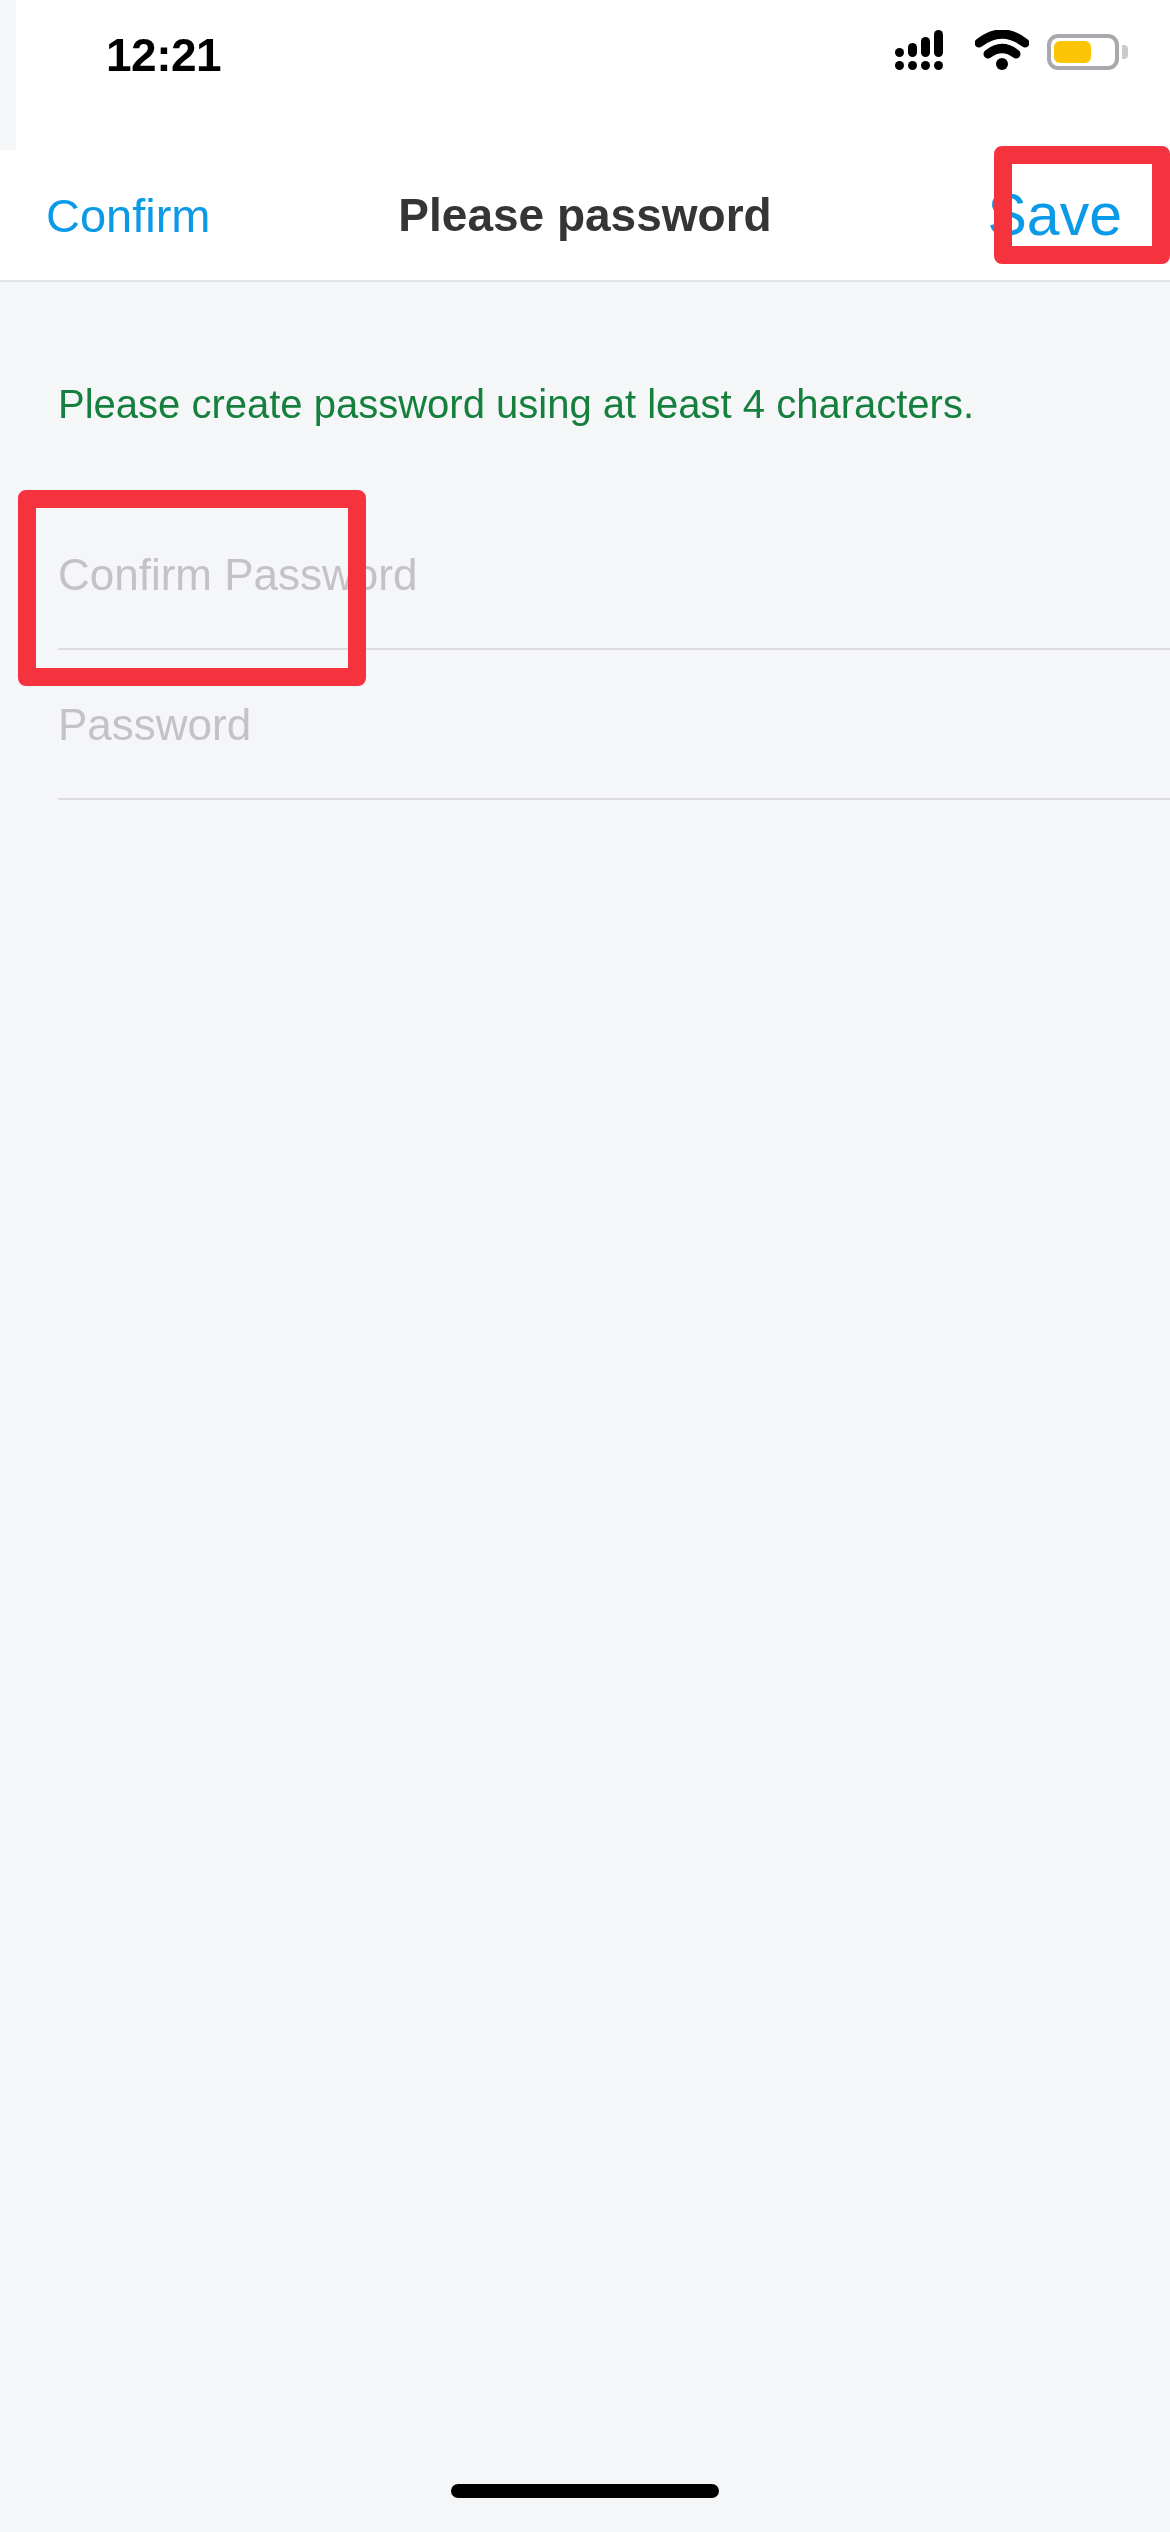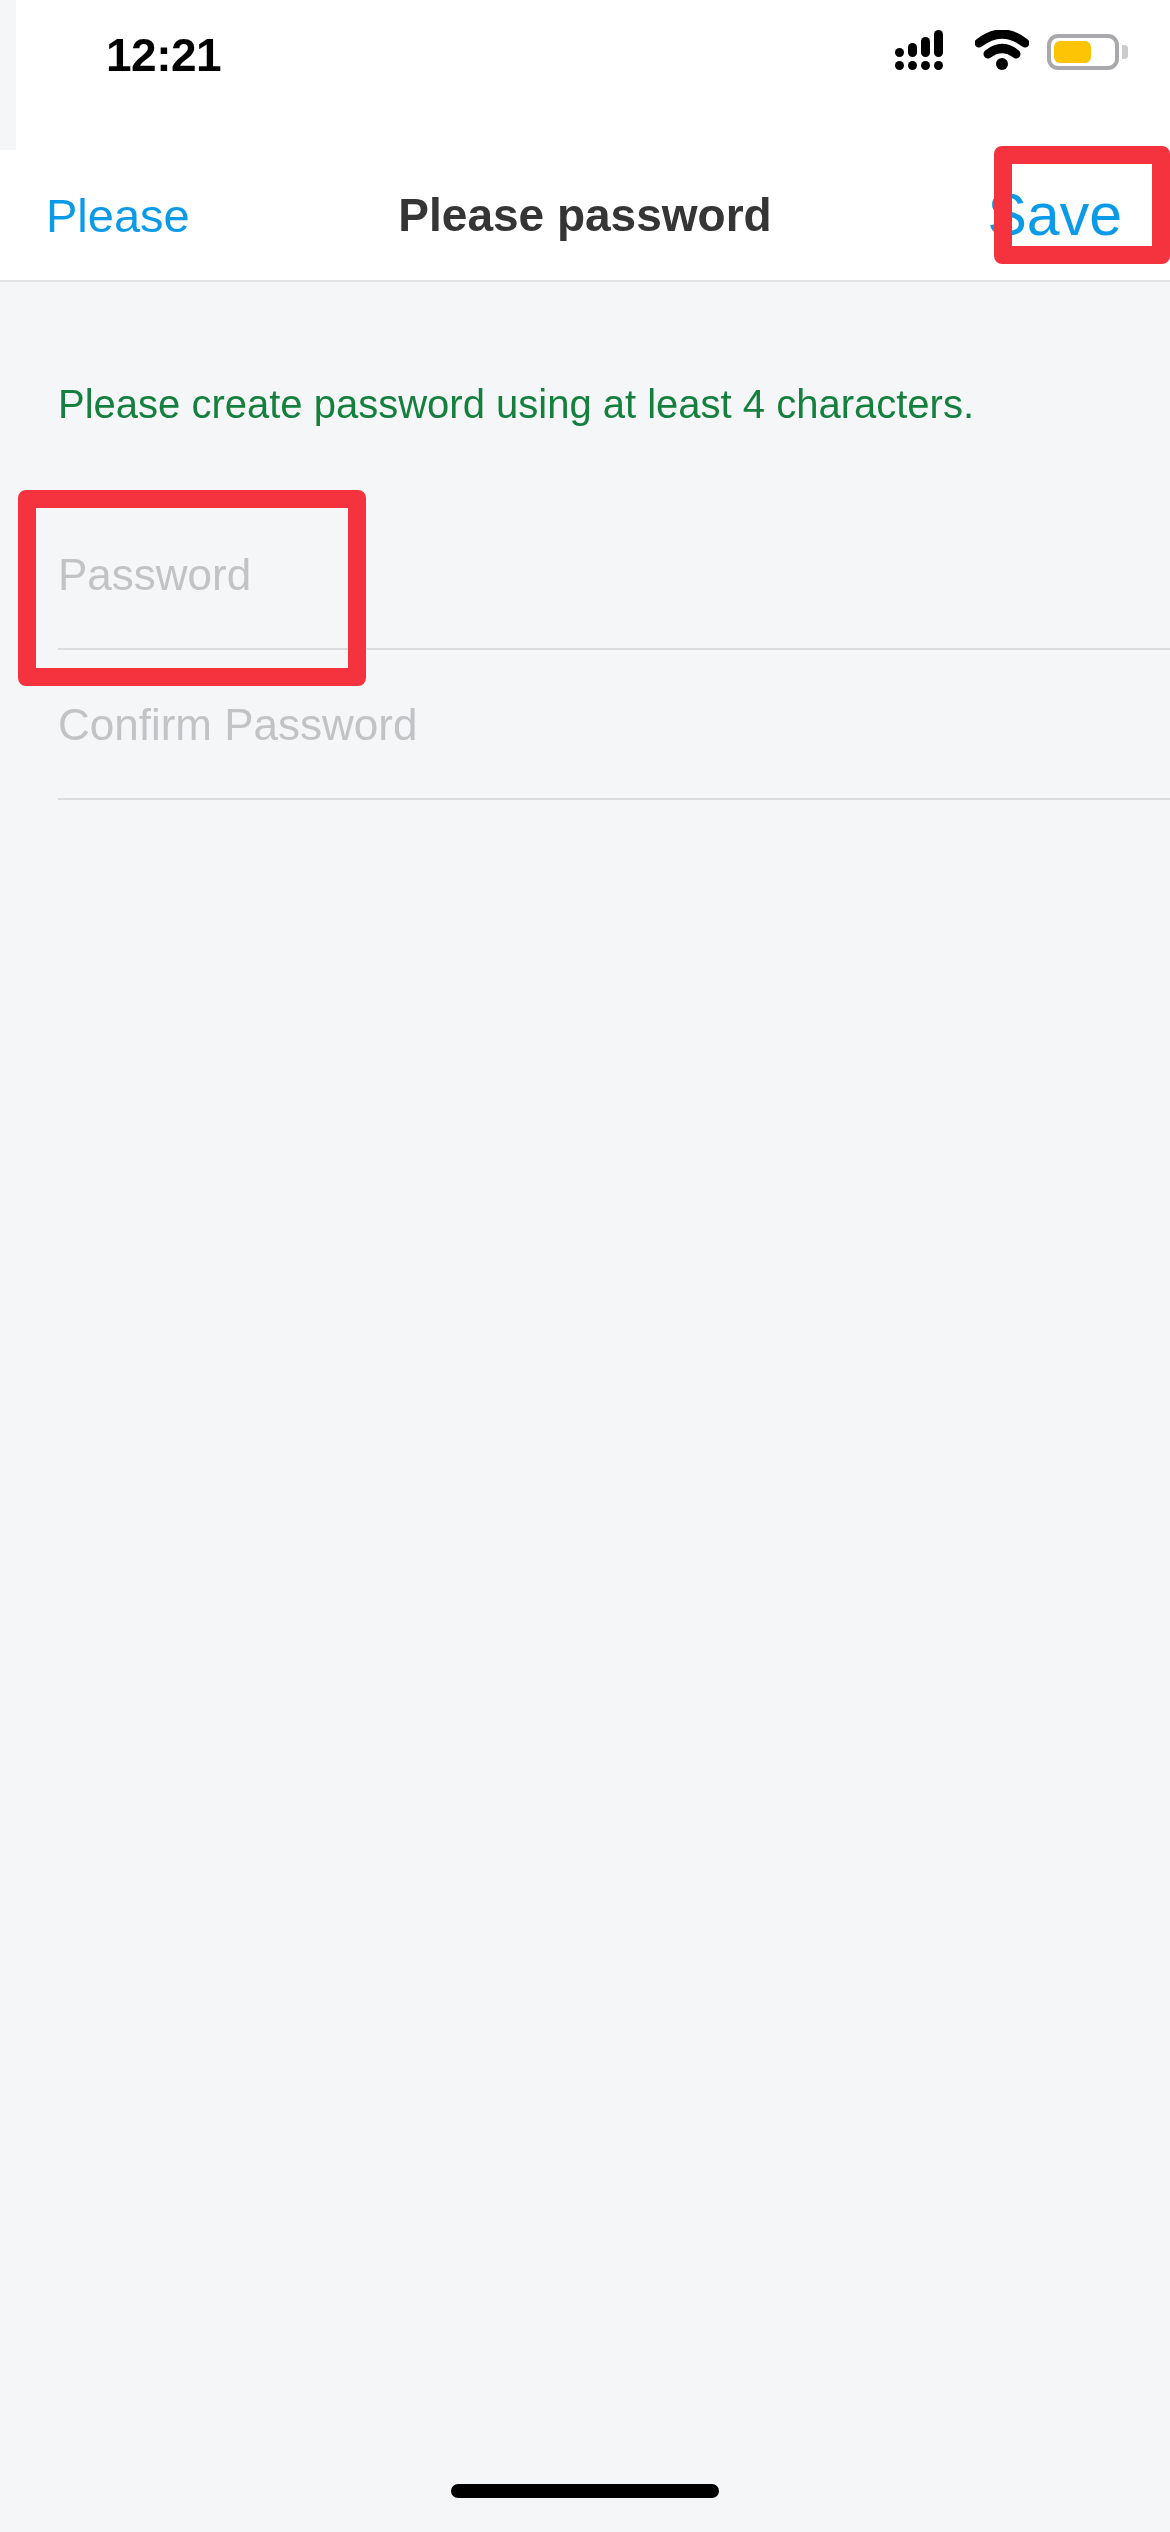--- a/index.html
+++ b/index.html
@@ -190,41 +190,41 @@
         <span class="battery-body">
           <span class="battery-fill" style="width: 58%; background: rgb(252, 196, 4);"></span>
         </span>
         <span class="battery-cap"></span>
       </span>
 
     </div>
   </div>
 
   <div class="nav-bar">
-    <div class="nav-cancel">Please</div>
+    <div class="nav-cancel">Confirm</div>
     <div class="nav-title">Please password</div>
     <div class="nav-save">Save</div>
   </div>
 
   <div class="content">
 
     <div class="hint-text">Please create password using at least 4 characters.</div>
 
     <div class="field-list">
+
+      <div class="field-row">
+        <input class="field-input" type="password" placeholder="Confirm Password" style="">
+        <div class="field-sep"></div>
+      </div>
 
       <div class="field-row">
         <input class="field-input" type="password" placeholder="Password" style="">
         <div class="field-sep"></div>
       </div>
 
-      <div class="field-row">
-        <input class="field-input" type="password" placeholder="Confirm Password" style="">
-        <div class="field-sep"></div>
-      </div>
-
     </div>
   </div>
 
   <div class="annot" id="annot-save"></div>
   <div class="annot" id="annot-fields"></div>
 
   <div class="home-indicator"></div>
 
 </div>
 

